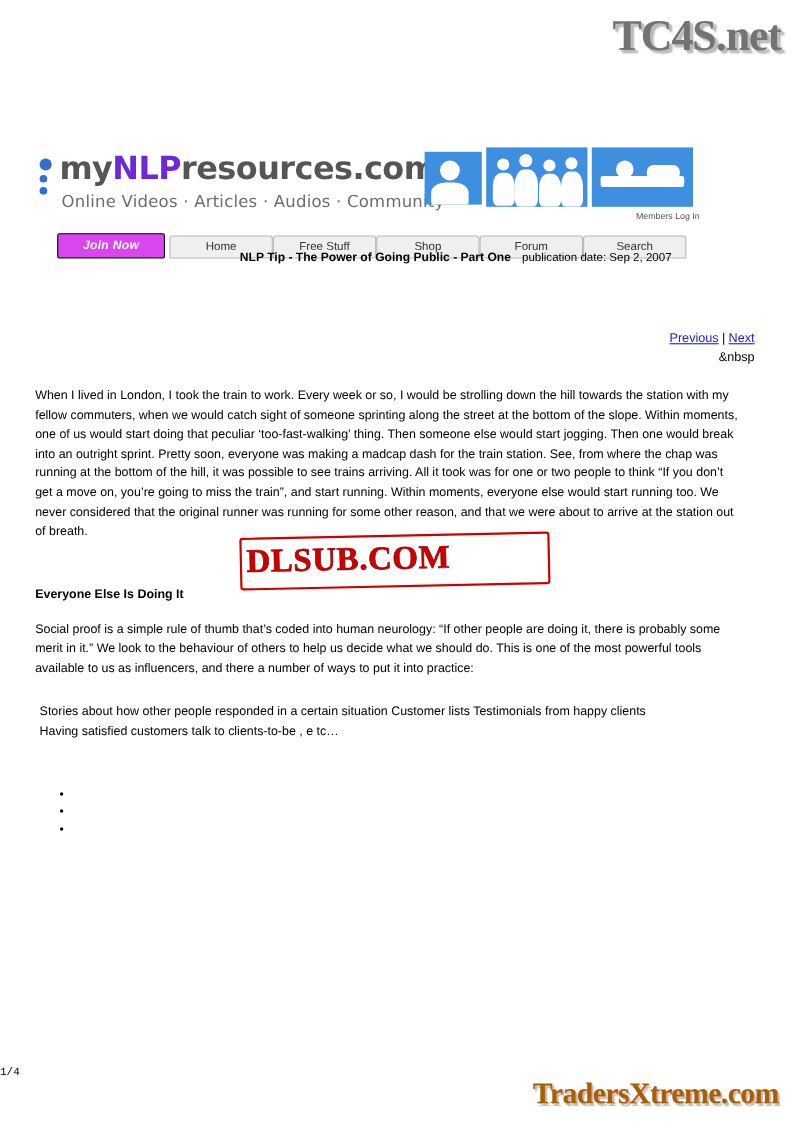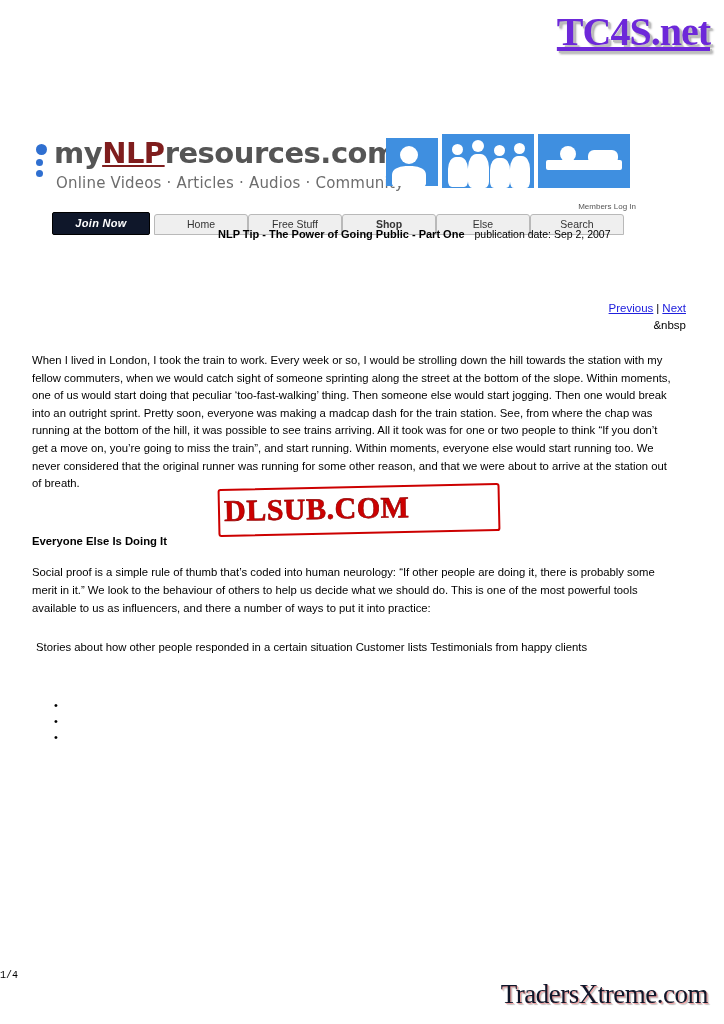--- a/index.html
+++ b/index.html
@@ -18,24 +18,23 @@
 
   
   .tc4s-watermark {
     position: absolute;
     top: 8px;
     right: 14px;
     font-family: "Liberation Serif", serif;
     font-weight: bold;
     font-size: 40px;
     letter-spacing: -1px;
-    color: #6d28d9;
+    color: #737373;
     text-shadow: 2px 2px 0 #bdbdbd, 3px 3px 2px rgba(0,0,0,0.35);
     white-space: nowrap;
-    text-decoration: underline;
   }
 
   
   .banner {
     position: absolute;
     left: 34px;
     top: 134px;
     width: 602px;
     height: 72px;
   }
@@ -71,22 +70,21 @@
     left: 20px;
     top: 2px;
     font-size: 29px;
     font-weight: bold;
     font-family: "DejaVu Sans", sans-serif;
     letter-spacing: -0.5px;
     color: #555555;
     white-space: nowrap;
   }
   .logo-main .nlp {
-    color: #7f1d1d;
-    text-decoration: underline;
+    color: #6d28d9;
   }
   .logo-sub {
     position: absolute;
     left: 22px;
     top: 40px;
     font-size: 15px;
     color: #6d6d6d;
     font-family: "DejaVu Sans", sans-serif;
     letter-spacing: 0.2px;
     white-space: nowrap;
@@ -109,41 +107,41 @@
   .banner-img.b { left: 56px; width: 92px; }
   .banner-img.c { left: 152px; width: 92px; }
   .silhouette {
     position: absolute;
     background: #ffffff;
     border-radius: 40% 40% 20% 20%;
   }
   .members-login {
     position: absolute;
     right: 0;
-    top: 68px;
+    top: 58px;
     font-size: 8px;
     color: #555555;
     white-space: nowrap;
   }
 
   
   .navbar {
     position: absolute;
     left: 52px;
     top: 214px;
     height: 22px;
     width: 570px;
   }
   .nav-join {
     position: absolute;
     left: 0;
     top: -2px;
     width: 96px;
     height: 21px;
-    background: #0f172a;
+    background: #d946ef;
     border: 1px solid #000;
     border-radius: 2px;
     color: #ffffff;
     font-size: 11px;
     font-weight: bold;
     font-style: italic;
     text-align: center;
     line-height: 21px;
     letter-spacing: 0.3px;
   }
@@ -154,21 +152,21 @@
     background: #efefef;
     border: 1px solid #b9b9b9;
     border-radius: 3px 3px 0 0;
     font-size: 10.5px;
     color: #333333;
     text-align: center;
     line-height: 19px;
   }
   .nav-tab.t1 { left: 102px; width: 92px; }
   .nav-tab.t2 { left: 196px; width: 92px; }
-  .nav-tab.t3 { left: 290px; width: 92px; font-weight: bold; }
+  .nav-tab.t3 { left: 290px; width: 92px; }
   .nav-tab.t4 { left: 384px; width: 92px; }
   .nav-tab.t5 { left: 478px; width: 92px; }
 
   
   .article-head {
     position: absolute;
     left: 186px;
     top: 228px;
     width: 510px;
     font-size: 10.5px;
@@ -292,23 +290,23 @@
     text-align: left;
     font-size: 10px;
     color: #000;
     font-family: Liberation Mono, monospace;
   }
   .tx-watermark {
     position: absolute;
     right: 16px;
     bottom: 14px;
     font-family: "Liberation Serif", serif;
-    font-weight: normal;
+    font-weight: bold;
     font-size: 27px;
-    color: #0f172a;
+    color: #a16207;
     letter-spacing: -0.5px;
     text-shadow: 1px 1px 0 #f0a0a0, 2px 2px 1px rgba(0,0,0,0.25);
     white-space: nowrap;
   }
 </style>
 </head>
 <body>
 
 <div class="tc4s-watermark">TC4S.net</div>
 
@@ -349,40 +347,41 @@
   </div>
 
   <div class="members-login">Members Log In</div>
 </div>
 
 <div class="navbar">
   <div class="nav-join">Join Now</div>
   <div class="nav-tab t1">Home</div>
   <div class="nav-tab t2">Free Stuff</div>
   <div class="nav-tab t3">Shop</div>
-  <div class="nav-tab t4">Else</div>
+  <div class="nav-tab t4">Forum</div>
   <div class="nav-tab t5">Search</div>
 </div>
 
 <div class="article-head">
   <span class="title">NLP Tip - The Power of Going Public - Part One</span><span class="pubdate">publication date: Sep 2, 2007</span>
 </div>
 
 <div class="pager">
   <a href="#">Previous</a><span class="sep">|</span><a href="#">Next</a>
 </div>
 <div class="nbsp-line">&amp;nbsp</div>
 
 <div class="content">
   <p>When I lived in London, I took the train to work. Every week or so, I would be strolling down the hill towards the station with my fellow commuters, when we would catch sight of someone sprinting along the street at the bottom of the slope. Within moments, one of us would start doing that peculiar ‘too-fast-walking’ thing. Then someone else would start jogging. Then one would break into an outright sprint. Pretty soon, everyone was making a madcap dash for the train station. See, from where the chap was running at the bottom of the hill, it was possible to see trains arriving. All it took was for one or two people to think “If you don’t get a move on, you’re going to miss the train”, and start running. Within moments, everyone else would start running too. We never considered that the original runner was running for some other reason, and that we were about to arrive at the station out of breath.</p>
   <div class="section-gap"></div>
   <h3>Everyone Else Is Doing It</h3>
   <p>Social proof is a simple rule of thumb that’s coded into human neurology: “If other people are doing it, there is probably some merit in it.” We look to the behaviour of others to help us decide what we should do. This is one of the most powerful tools available to us as influencers, and there a number of ways to put it into practice:</p>
   <div class="bullets-inline">
     <div>Stories about how other people responded in a certain situation  Customer lists  Testimonials from happy clients</div>
+    <div>Having satisfied customers talk to clients-to-be , e tc…</div>
   </div>
   <div class="section-gap"></div>
   <ul class="bullet-list">
     <li>
       <span class="dot">•</span>
     </li>
     <li>
       <span class="dot">•</span>
     </li>
     <li>

